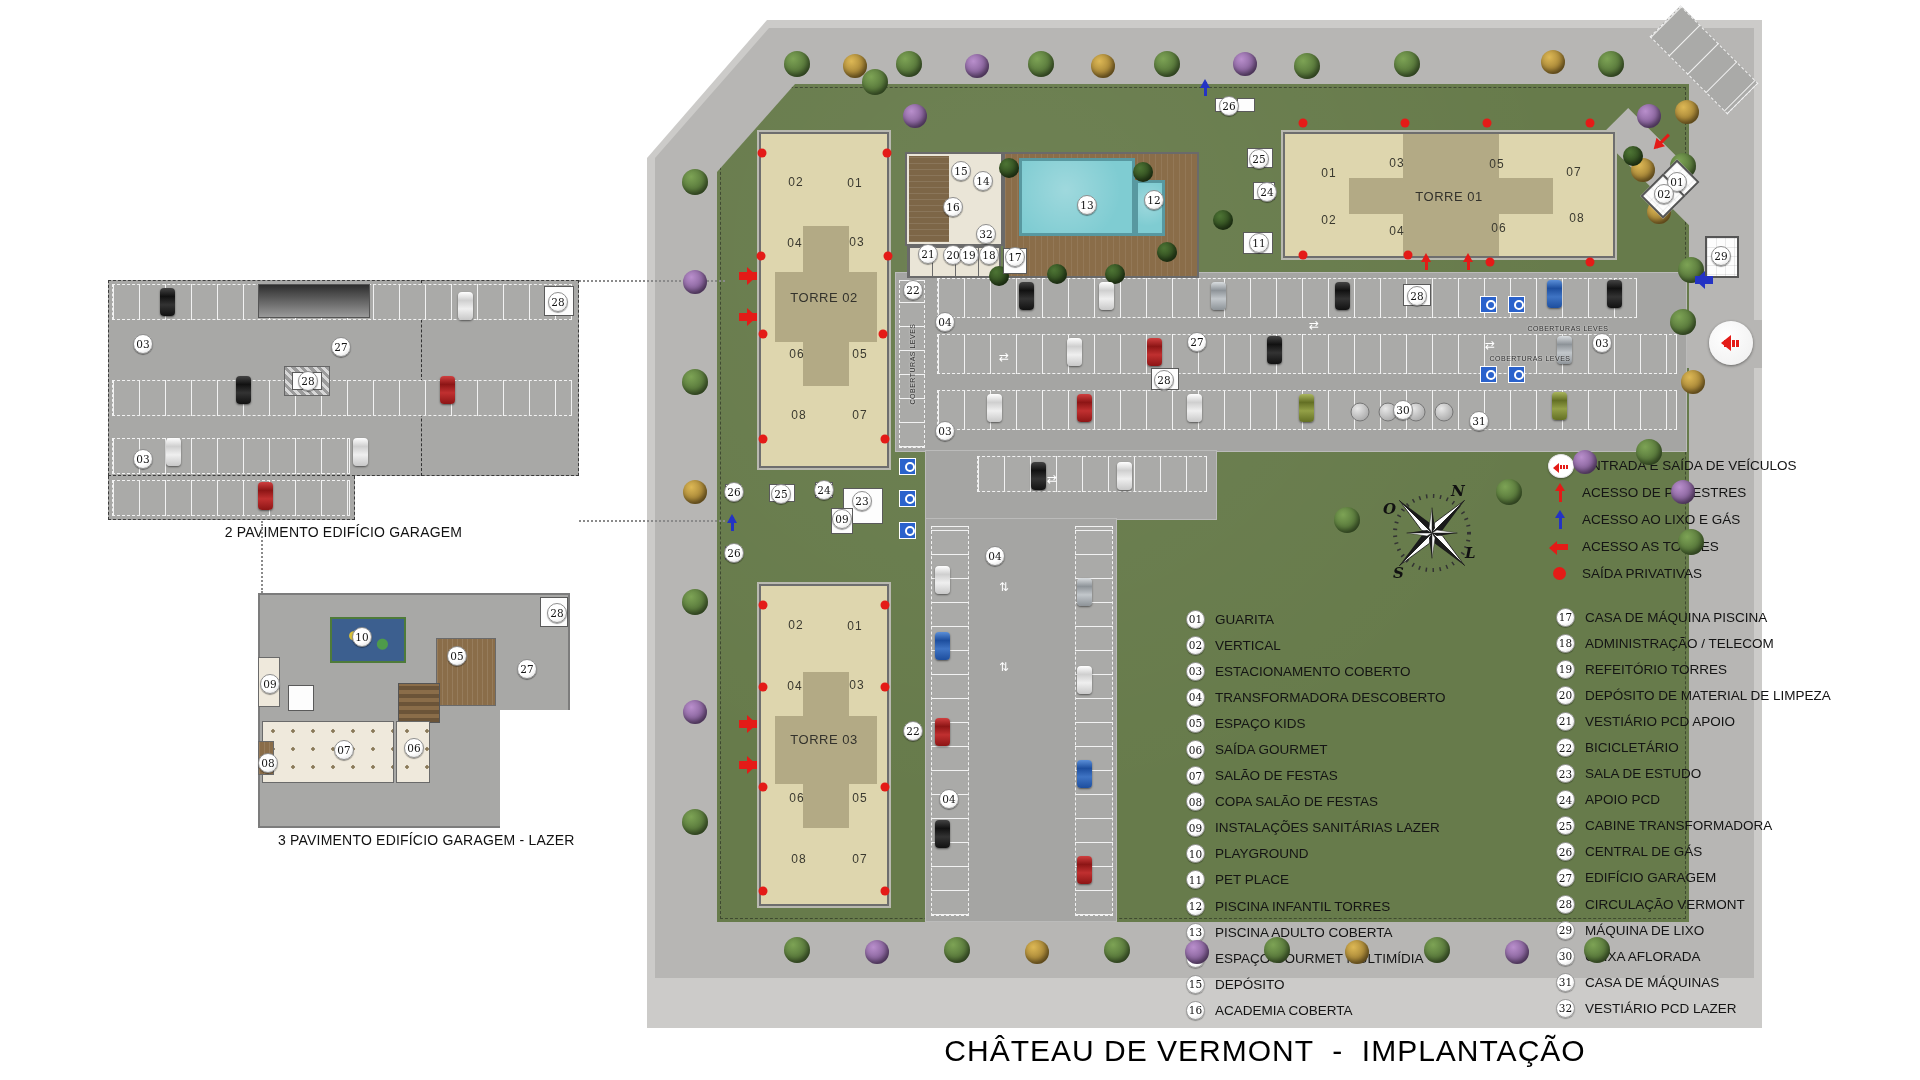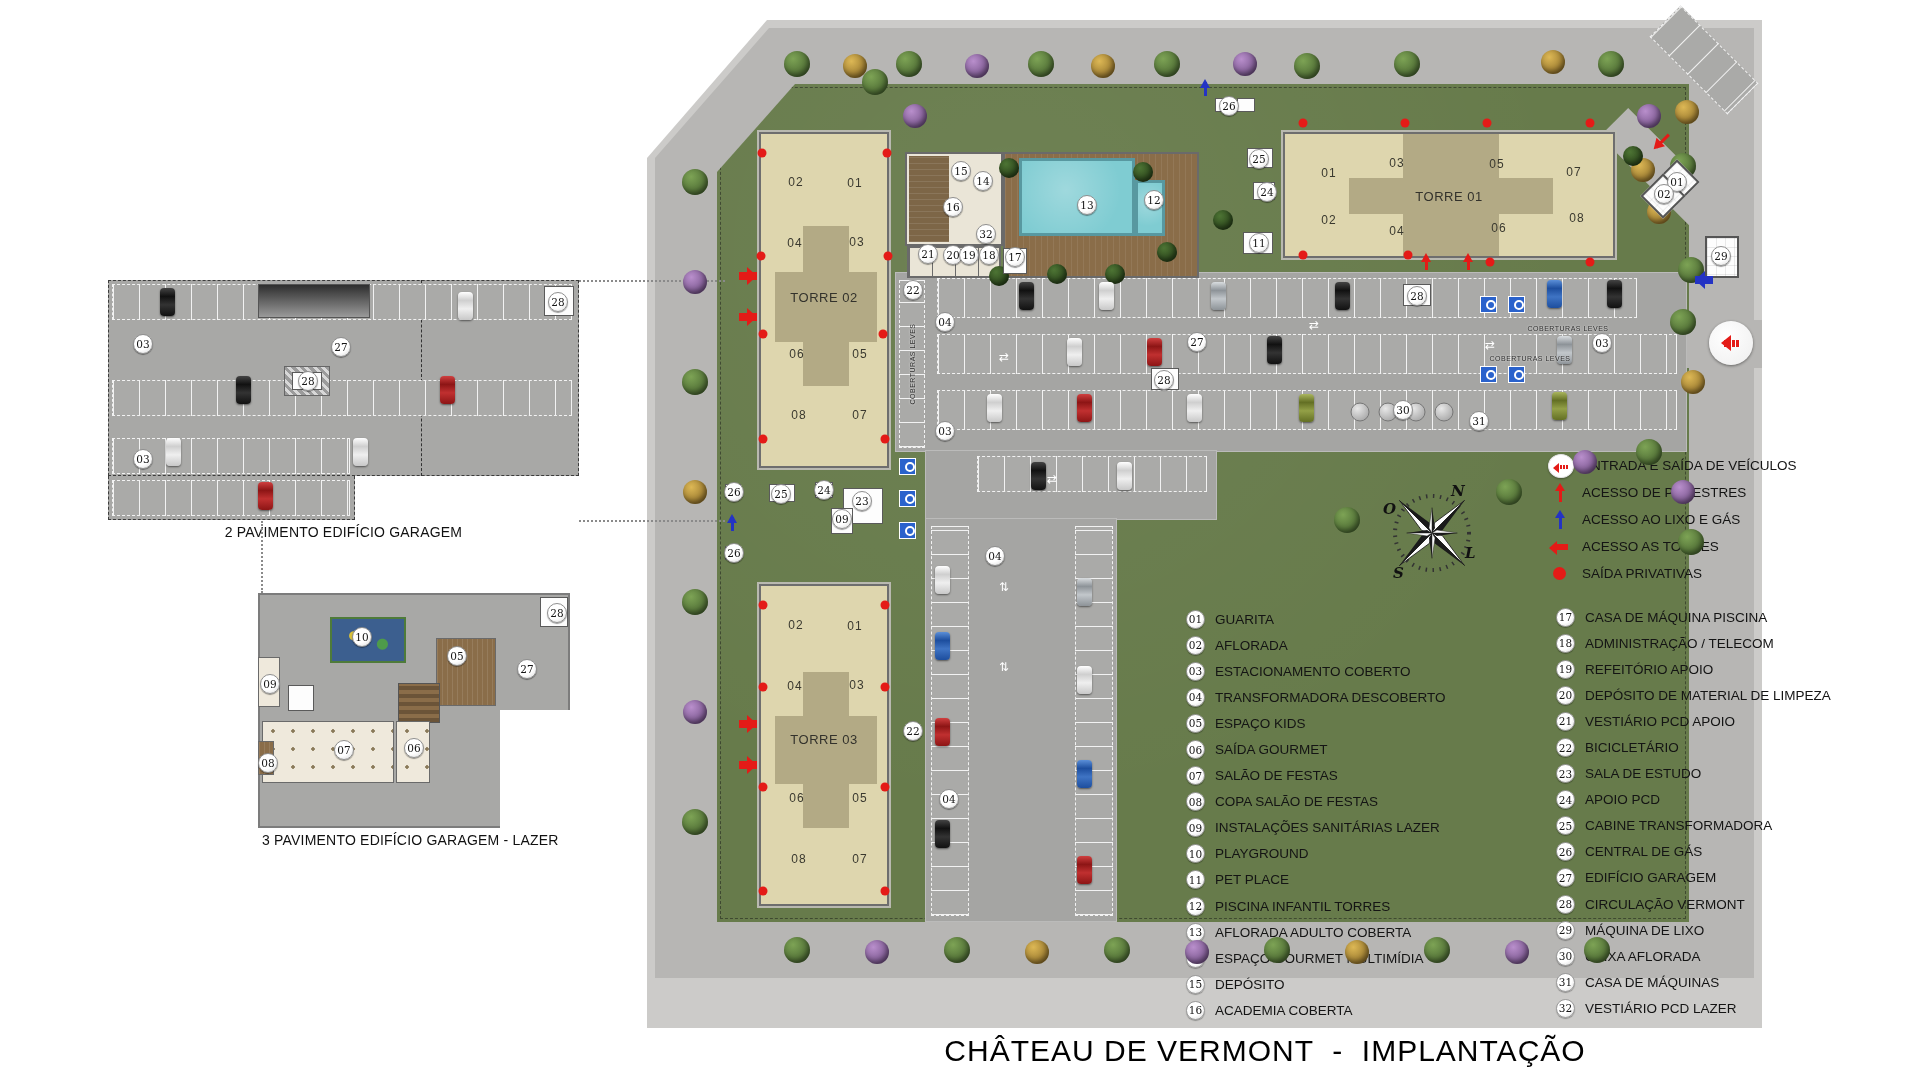--- a/index.html
+++ b/index.html
@@ -589,21 +589,21 @@
           <span>08</span>
         </div>
         <div class="badge" style="left: 269px; top: 76px;">
           <span>27</span>
         </div>
         <div class="badge" style="left: 299px; top: 20px;">
           <span>28</span>
         </div>
       </div>
   </div>
-  <div class="plabel" style="left:262px;top:832px">3 PAVIMENTO EDIFÍCIO GARAGEM - LAZER</div>
+  <div class="plabel" style="left:278px;top:832px">3 PAVIMENTO EDIFÍCIO GARAGEM - LAZER</div>
 
   <div class="dotl" style="left:579px;top:280px;width:146px"></div>
   <div class="dotl" style="left:579px;top:520px;width:146px"></div>
   <div class="dotlv" style="left:261px;top:521px;height:72px"></div>
 
   <div class="symleg">
 
       <div class="symrow">
         <span class="symic ic-entry"></span>
         <span class="symtxt">ENTRADA E SAÍDA DE VEÍCULOS</span>
@@ -632,21 +632,21 @@
 
   <div class="leg" style="left:1186px;top:606px">
 
       <div class="legrow">
         <span class="legbadge">01</span>
         <span class="legtxt">GUARITA</span>
       </div>
 
       <div class="legrow">
         <span class="legbadge">02</span>
-        <span class="legtxt">AFLORADA</span>
+        <span class="legtxt">VERTICAL</span>
       </div>
 
       <div class="legrow">
         <span class="legbadge">03</span>
         <span class="legtxt">ESTACIONAMENTO COBERTO</span>
       </div>
 
       <div class="legrow">
         <span class="legbadge">04</span>
         <span class="legtxt">TRANSFORMADORA DESCOBERTO</span>
@@ -687,21 +687,21 @@
         <span class="legtxt">PET PLACE</span>
       </div>
 
       <div class="legrow">
         <span class="legbadge">12</span>
         <span class="legtxt">PISCINA INFANTIL TORRES</span>
       </div>
 
       <div class="legrow">
         <span class="legbadge">13</span>
-        <span class="legtxt">AFLORADA ADULTO COBERTA</span>
+        <span class="legtxt">PISCINA ADULTO COBERTA</span>
       </div>
 
       <div class="legrow">
         <span class="legbadge">14</span>
         <span class="legtxt">ESPAÇO GOURMET MULTIMÍDIA</span>
       </div>
 
       <div class="legrow">
         <span class="legbadge">15</span>
         <span class="legtxt">DEPÓSITO</span>
@@ -719,21 +719,21 @@
         <span class="legtxt">CASA DE MÁQUINA PISCINA</span>
       </div>
 
       <div class="legrow">
         <span class="legbadge">18</span>
         <span class="legtxt">ADMINISTRAÇÃO / TELECOM</span>
       </div>
 
       <div class="legrow">
         <span class="legbadge">19</span>
-        <span class="legtxt">REFEITÓRIO APOIO</span>
+        <span class="legtxt">REFEITÓRIO TORRES</span>
       </div>
 
       <div class="legrow">
         <span class="legbadge">20</span>
         <span class="legtxt">DEPÓSITO DE MATERIAL DE LIMPEZA</span>
       </div>
 
       <div class="legrow">
         <span class="legbadge">21</span>
         <span class="legtxt">VESTIÁRIO PCD APOIO</span>

